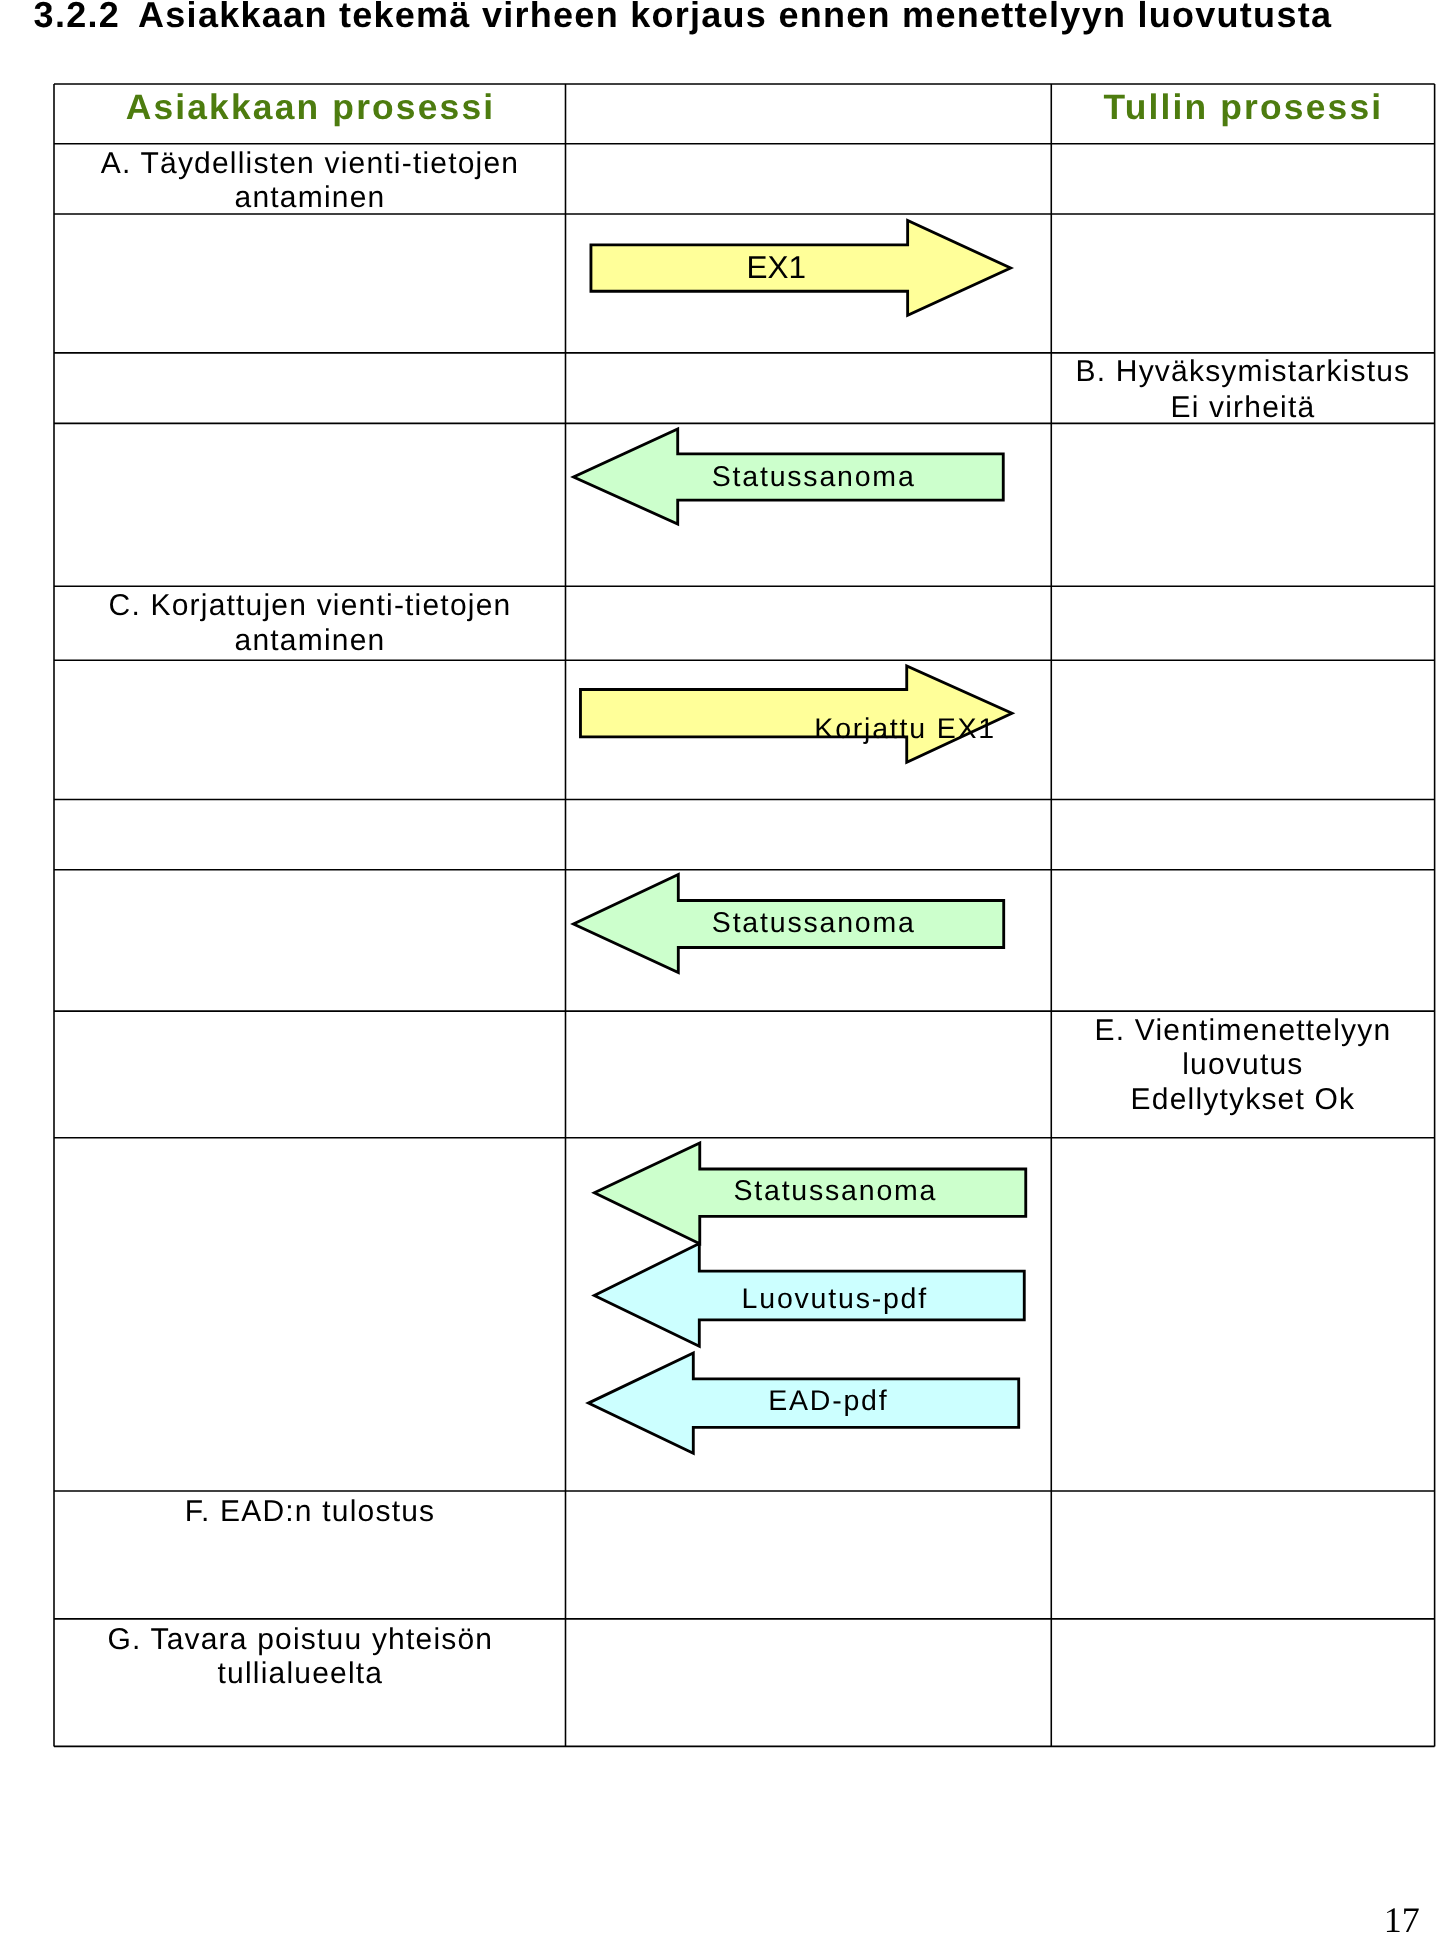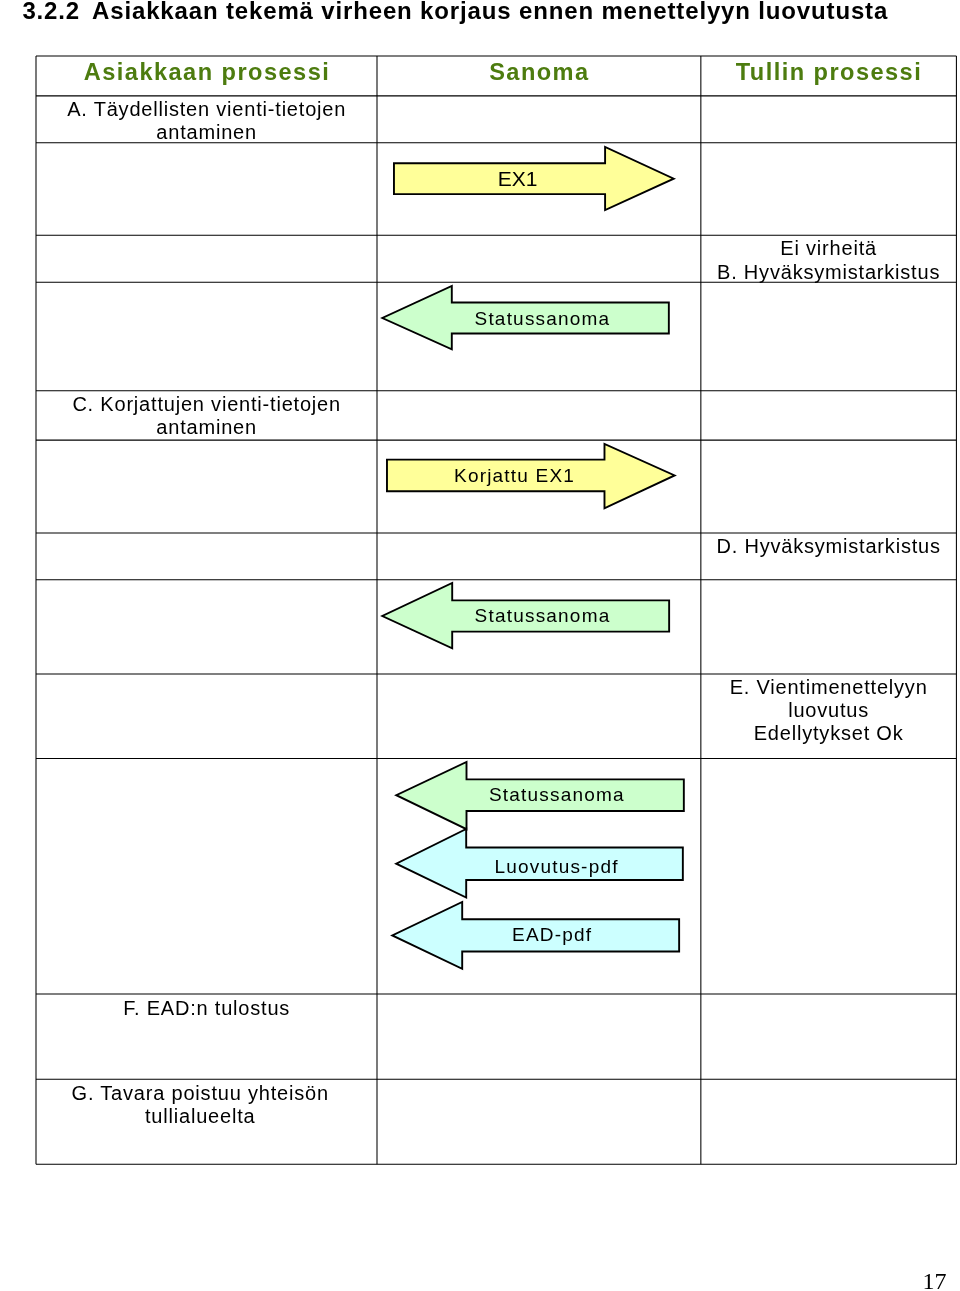--- a/index.html
+++ b/index.html
@@ -81,37 +81,33 @@
         <line x1="0" y1="938.01" x2="920.41" y2="938.01" stroke="#000000" stroke-width="1.05"></line>
         <line x1="0" y1="1023.26" x2="920.41" y2="1023.26" stroke="#000000" stroke-width="1.05"></line>
         <line x1="0" y1="1108.26" x2="920.41" y2="1108.26" stroke="#000000" stroke-width="1.05"></line>
         <line x1="0" y1="0" x2="0" y2="1108.26" stroke="#000000" stroke-width="1.05"></line>
         <line x1="341" y1="0" x2="341" y2="1108.26" stroke="#000000" stroke-width="1.05"></line>
         <line x1="664.85" y1="0" x2="664.85" y2="1108.26" stroke="#000000" stroke-width="1.05"></line>
         <line x1="920.41" y1="0" x2="920.41" y2="1108.26" stroke="#000000" stroke-width="1.05"></line>
       </svg>
 
     <div class="hdr-text" style="left:0px;    top:3.9px; width:340.9px;">Asiakkaan prosessi</div>
-    <div class="hdr-text" style="left:340.9px;top:3.9px; width:323.9px;">Sanoma</div>
     <div class="hdr-text" style="left:664.8px;top:3.9px; width:255.2px;">Tullin prosessi</div>
 
     <div class="cell-text" style="left:0px;top:41.56px;width:340.9px;">
       <div>A. Täydellisten vienti-tietojen</div>
       <div>antaminen</div>
     </div>
     <div class="cell-text" style="left:664.8px;top:181.16px;width:255.2px;">
+      <div>B. Hyväksymistarkistus</div>
       <div>Ei virheitä</div>
-      <div>B. Hyväksymistarkistus</div>
     </div>
     <div class="cell-text" style="left:0px;top:336.66px;width:340.9px;">
       <div>C. Korjattujen vienti-tietojen</div>
       <div>antaminen</div>
-    </div>
-    <div class="cell-text" style="left:664.8px;top:478.36px;width:255.2px;">
-      <div>D. Hyväksymistarkistus</div>
     </div>
     <div class="cell-text" style="left:664.8px;top:619.66px;width:255.2px;">
       <div>E. Vientimenettelyyn</div>
       <div>luovutus</div>
       <div>Edellytykset Ok</div>
     </div>
     <div class="cell-text" style="left:0px;top:940.26px;width:340.9px;">
       <div>F. EAD:n tulostus</div>
     </div>
     <div class="cell-text" style="left:12px;top:1025.66px;width:272px;padding-left:16px;">
@@ -131,21 +127,21 @@
       <div class="arrow" style="left: 377.1px; top: 282.3px; width: 295.8px; height: 71.3px;">
         <svg width="295.79999999999995" height="71.30000000000001" viewBox="377.1 282.3 295.79999999999995 71.30000000000001">
           <polygon points="668.95,302.85 451.90,302.85 451.90,286.25 382.45,318.30 451.90,349.65 451.90,333.75 668.95,333.75" fill="#ccffcc" stroke="#000000" stroke-width="1.9" stroke-linejoin="miter"></polygon>
         </svg>
         <div class="lbl" style="left: 14.773px; width: 300px; top: 24.3px;">Statussanoma</div>
       </div>
       <div class="arrow" style="left: 382.5px; top: 439.8px; width: 297px; height: 72.2px;">
         <svg width="297" height="72.19999999999999" viewBox="382.5 439.8 297 72.19999999999999">
           <polygon points="386.45,459.45 604.00,459.45 604.00,443.75 674.16,475.25 604.00,508.05 604.00,491.05 386.45,491.05" fill="#ffff99" stroke="#000000" stroke-width="1.9" stroke-linejoin="miter"></polygon>
         </svg>
-        <div class="lbl" style="left: -18.5375px; width: 300px; top: 24px;">Korjattu EX1</div>
+        <div class="lbl" style="left: -18.5375px; width: 300px; top: 35px; text-align: right;">Korjattu EX1</div>
       </div>
       <div class="arrow" style="left: 376.9px; top: 578.5px; width: 296.1px; height: 73.3px;">
         <svg width="296.1" height="73.29999999999995" viewBox="376.9 578.5 296.1 73.29999999999995">
           <polygon points="669.05,599.85 452.10,599.85 452.10,582.45 382.20,615.50 452.10,647.85 452.10,631.15 669.05,631.15" fill="#ccffcc" stroke="#000000" stroke-width="1.9" stroke-linejoin="miter"></polygon>
         </svg>
         <div class="lbl" style="left: 15.017px; width: 300px; top: 25.9px;">Statussanoma</div>
       </div>
       <div class="arrow" style="left: 390.9px; top: 758.1px; width: 296.8px; height: 75.1px;">
         <svg width="296.80000000000007" height="75.10000000000002" viewBox="390.9 758.1 296.80000000000007 75.10000000000002">
           <polygon points="683.75,779.45 466.40,779.45 466.40,762.05 396.16,795.25 466.40,829.25 466.40,811.05 683.75,811.05" fill="#ccffcc" stroke="#000000" stroke-width="1.9" stroke-linejoin="miter"></polygon>

